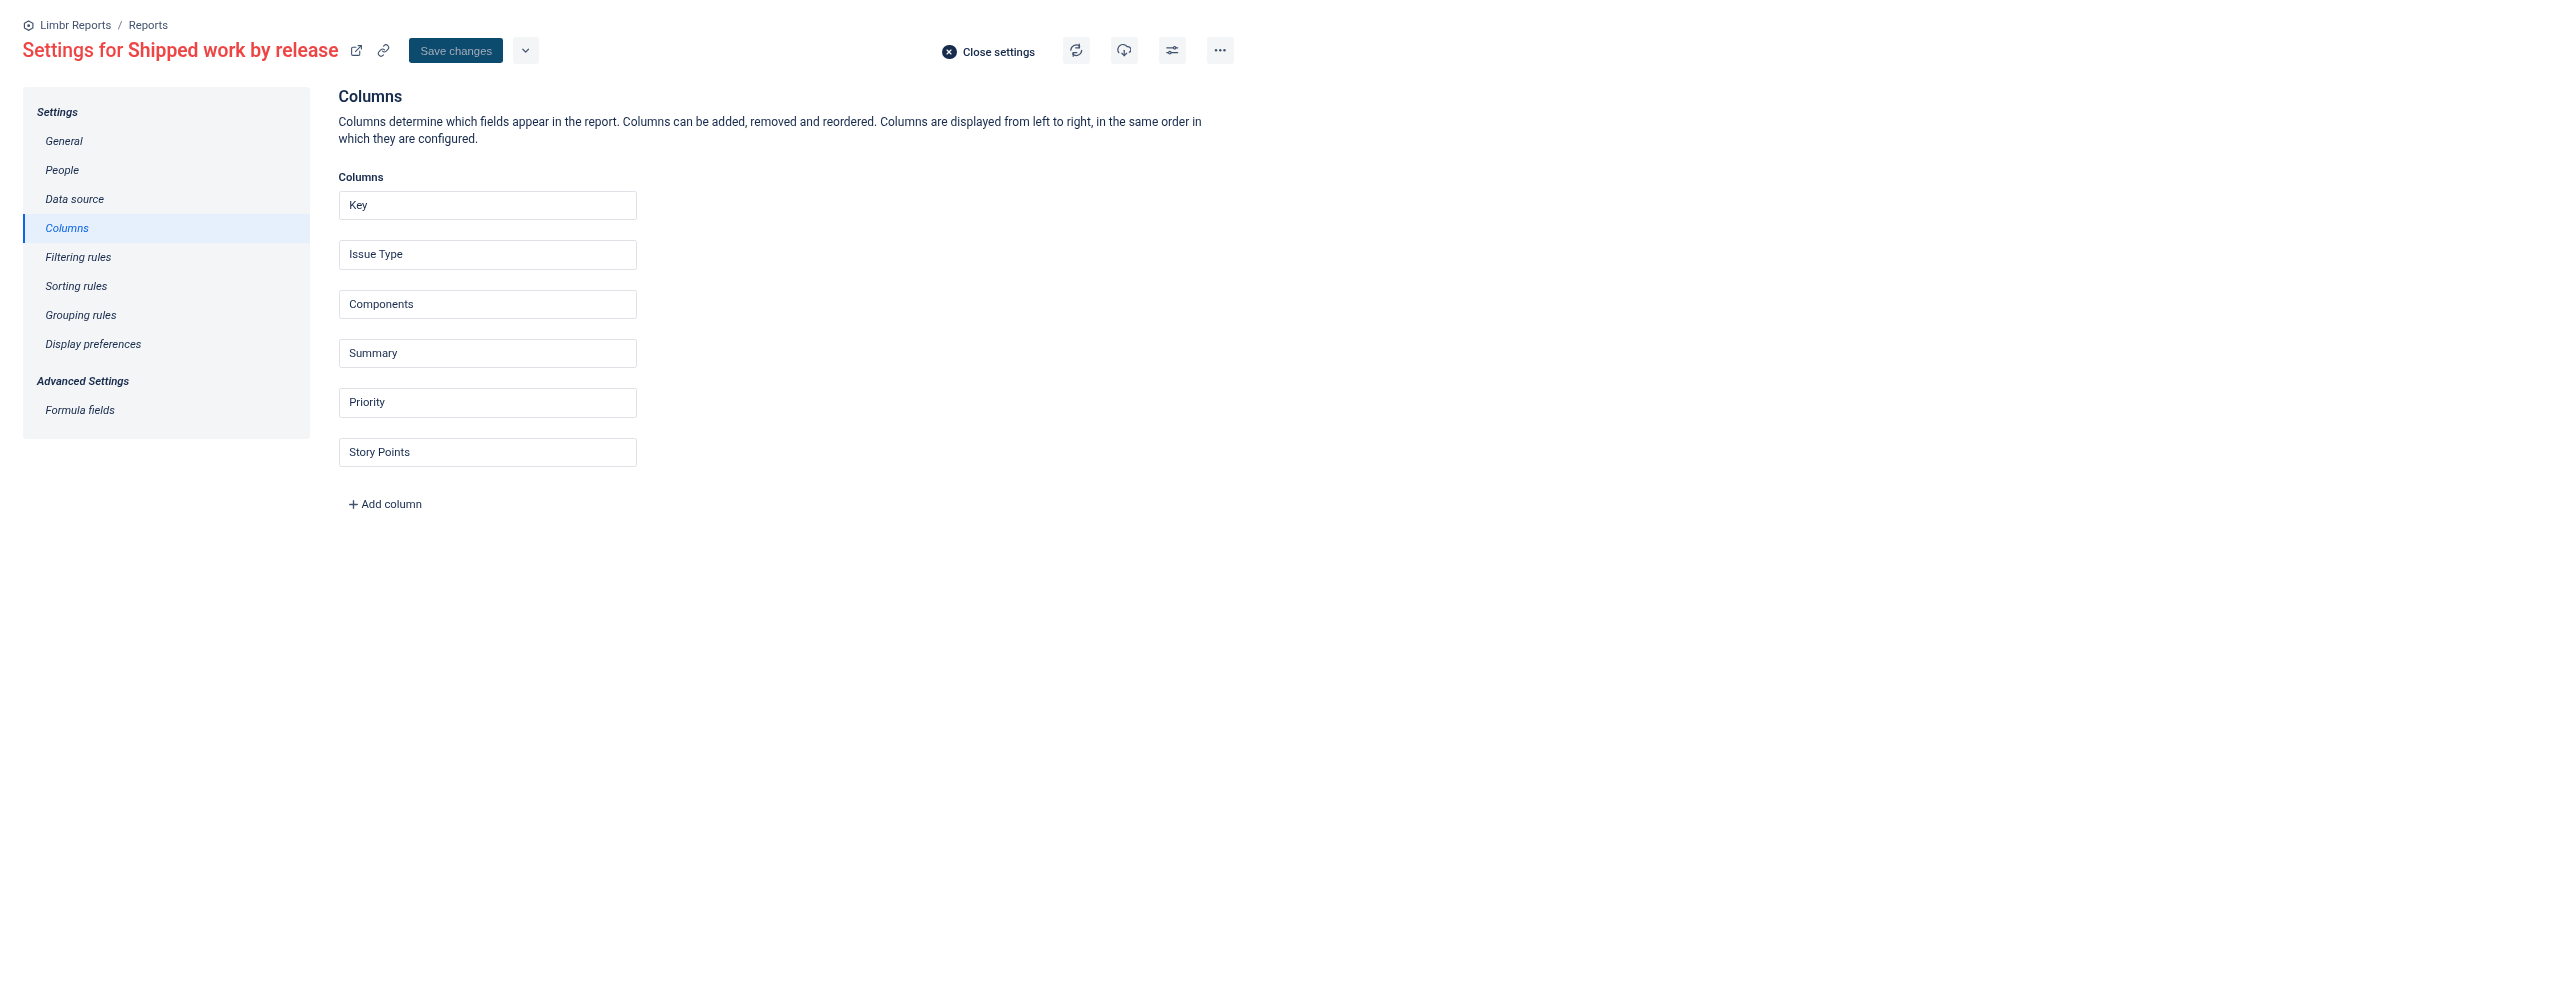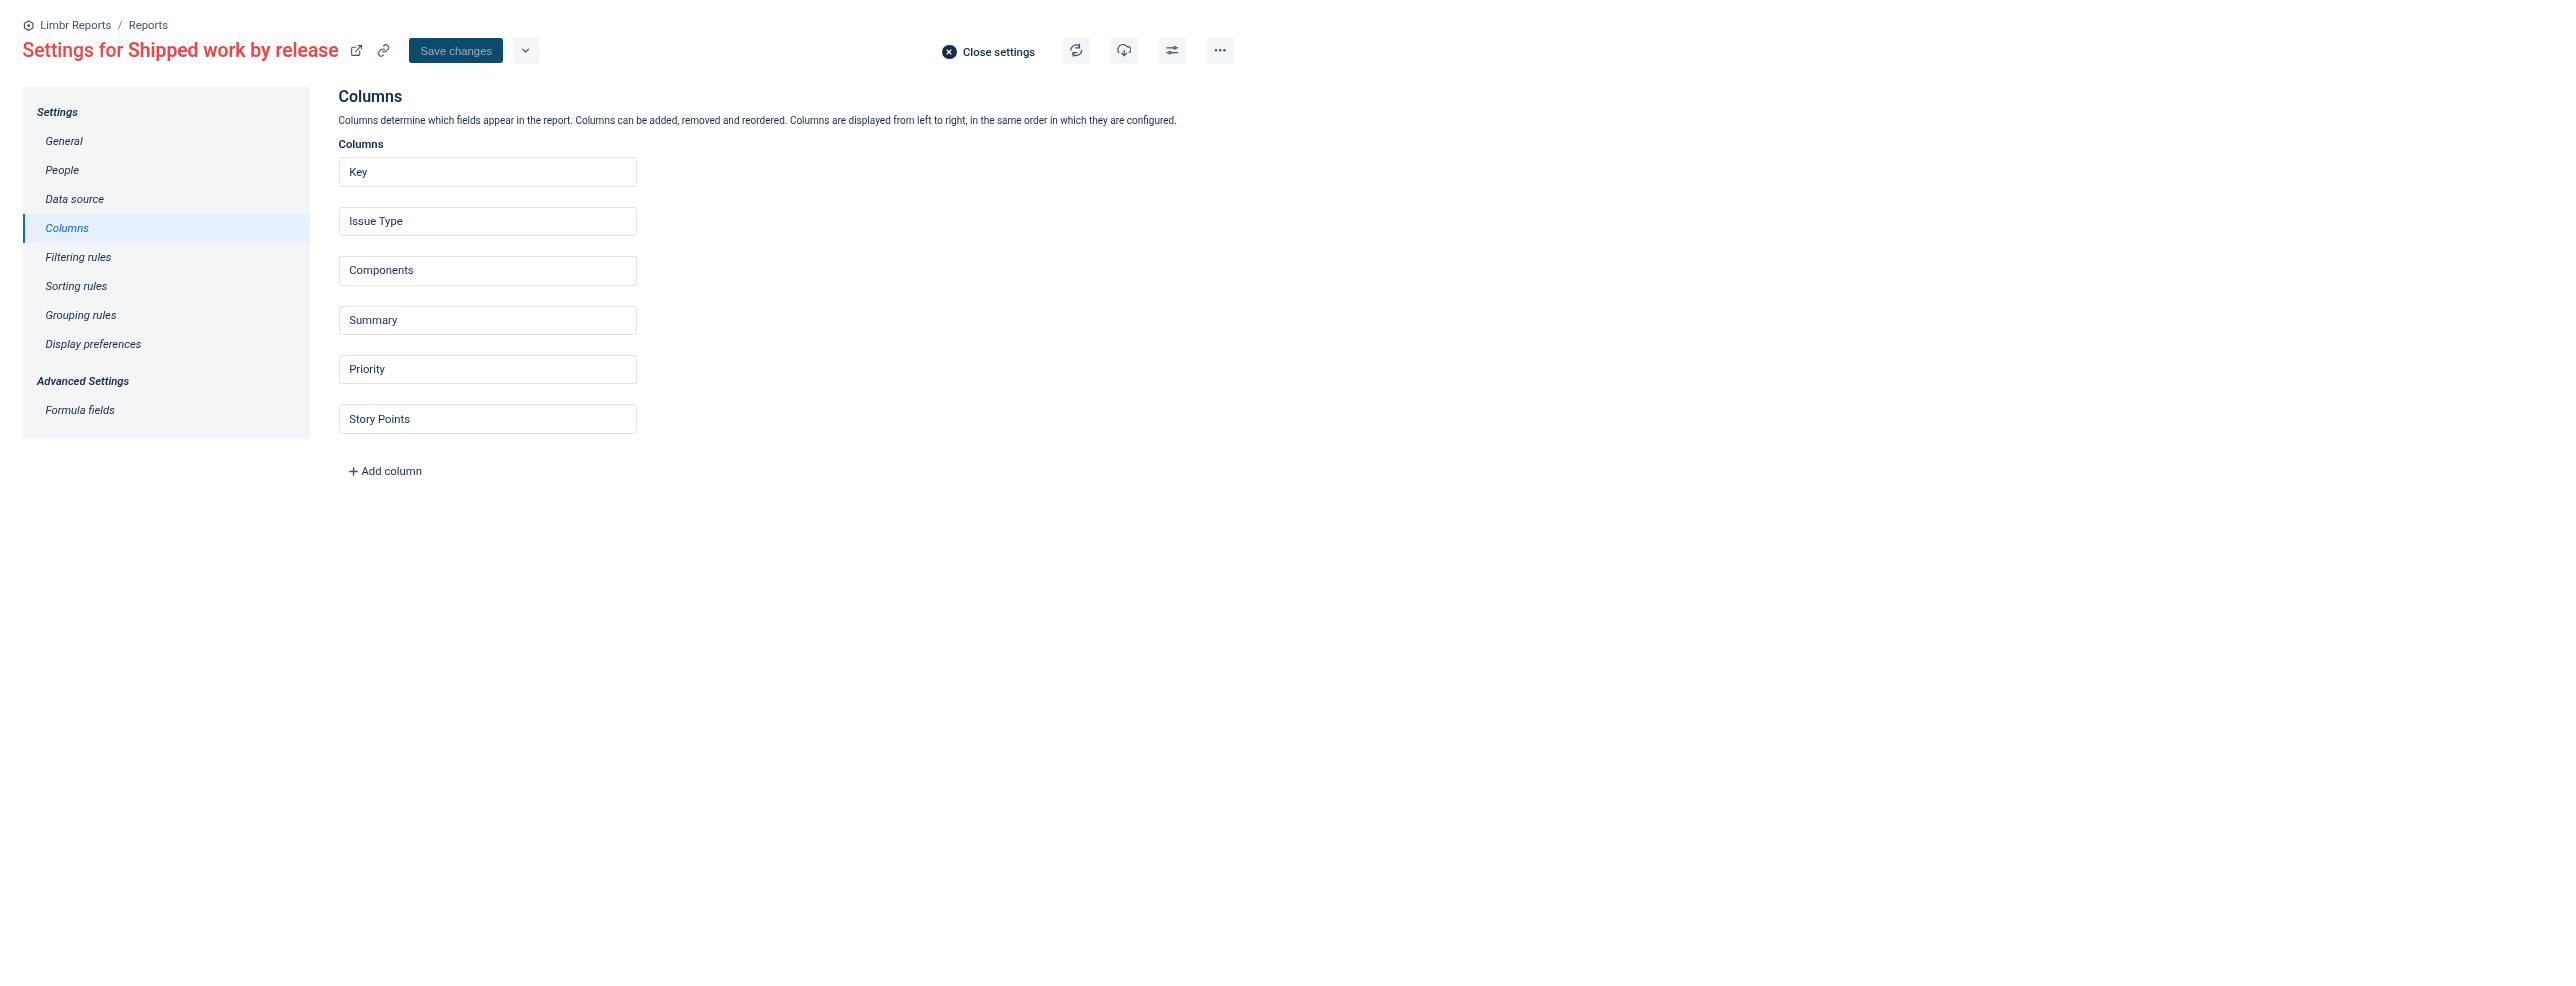--- a/index.html
+++ b/index.html
@@ -154,24 +154,24 @@
     color: #172B4D;
     font-size: 11.7px;
   }
   .main h1 {
     font-size: 16px;
     font-weight: 600;
     color: #172B4D;
     margin-bottom: 8px;
   }
   .desc {
-    font-size: 10px;
+    font-size: 12px;
     color: #172B4D;
     line-height: 1.45;
-    margin-bottom: 10px;
+    margin-bottom: 23px;
     max-width: 886px;
   }
   .subheading {
     font-size: 11.3px;
     font-weight: 600;
     color: #172B4D;
     margin-bottom: 6.4px;
   }
   .col-item {
     border: 0.8px solid #DFE1E6;

